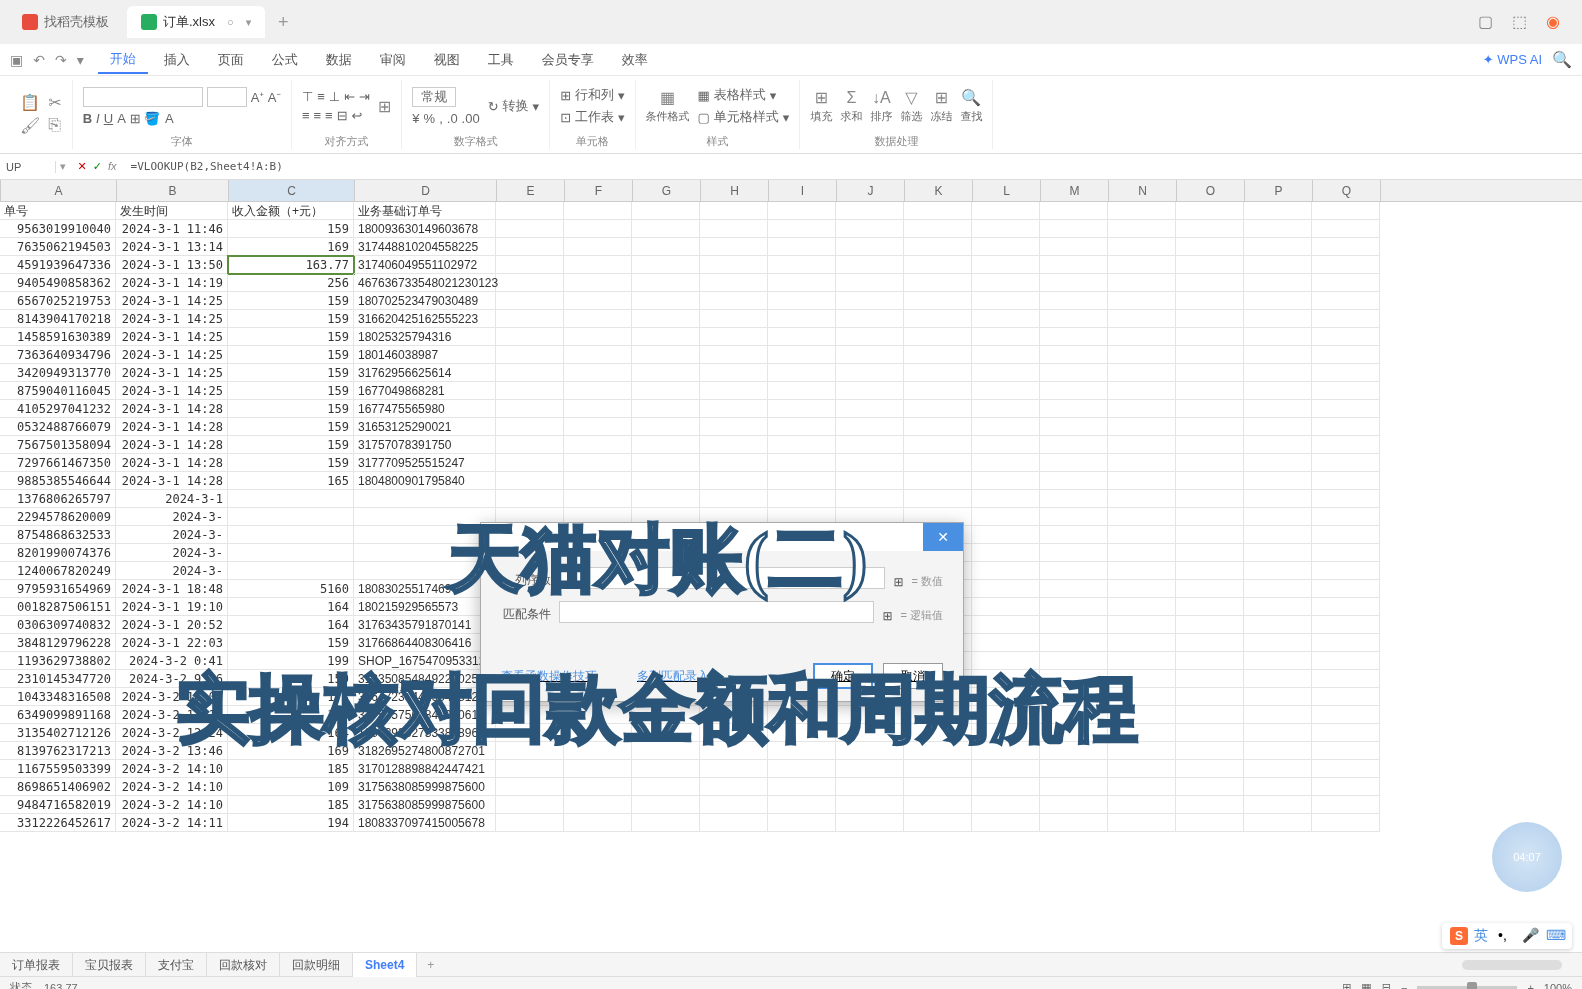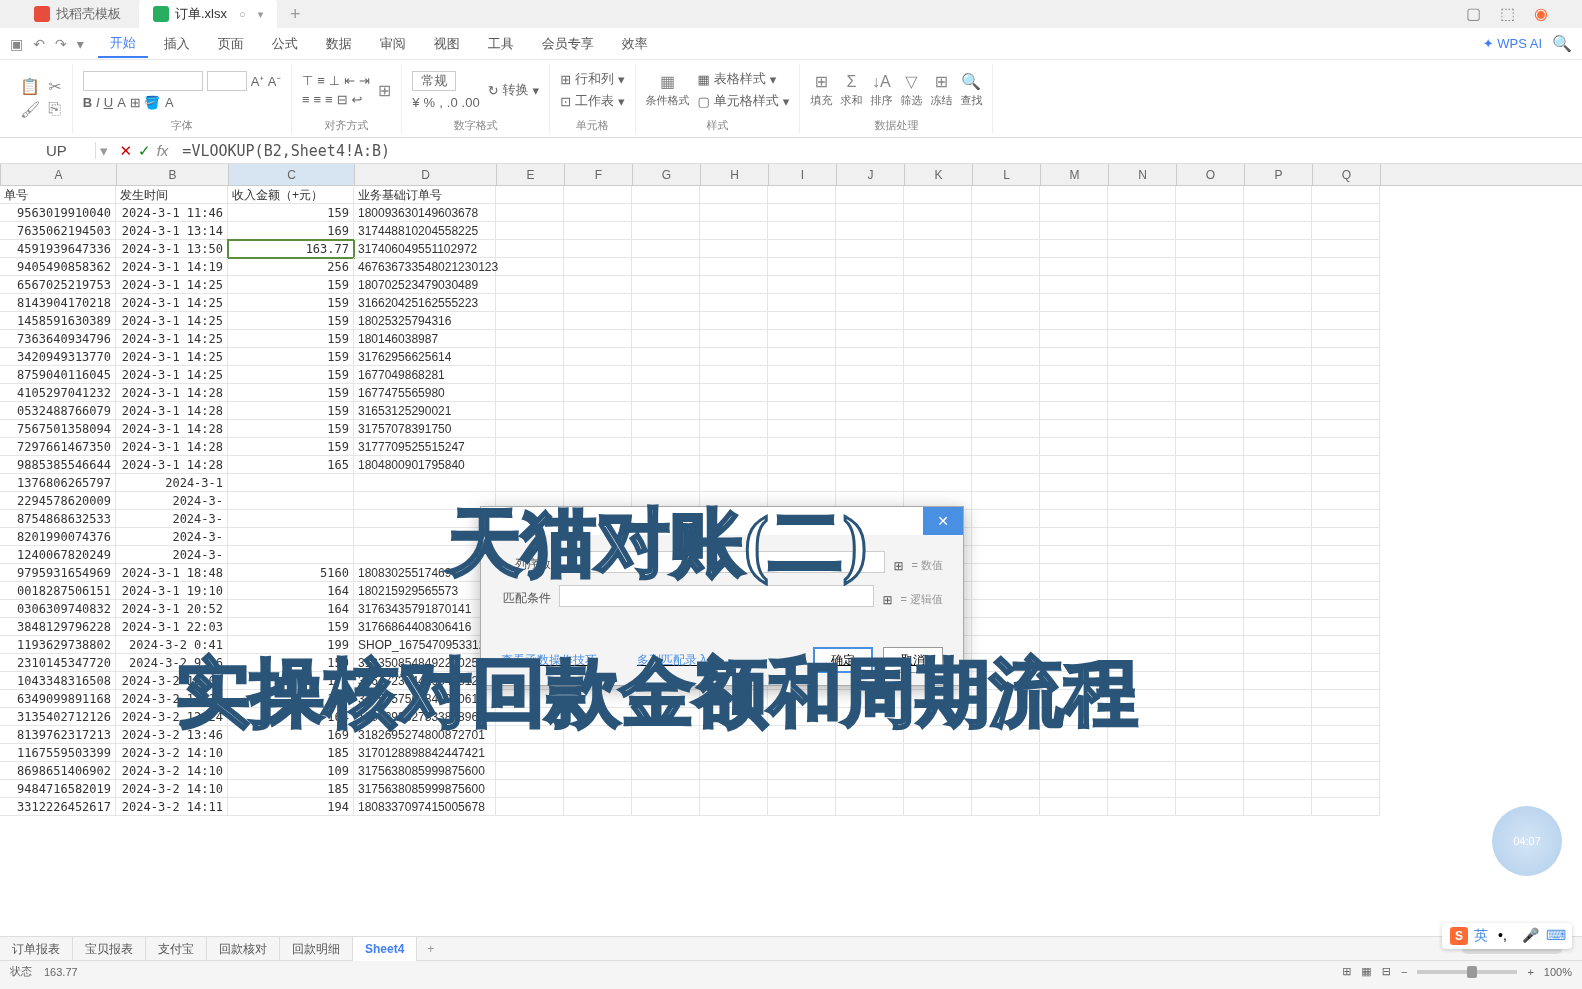--- a/index.html
+++ b/index.html
@@ -1,19 +1,19 @@
 <!DOCTYPE html>
 <html><head>
 <meta charset="utf-8">
 <style>
 * { margin: 0; padding: 0; box-sizing: border-box; font-family: "Microsoft YaHei", sans-serif; }
 body { background: #f5f5f5; width: 1582px; height: 989px; overflow: hidden; position: relative; }
 
 
-.tabs-bar { height: 28px; background: #f0f0f0; display: flex; align-items: center; padding: 0 20px; }
+.tabs-bar { height: 44px; background: #f0f0f0; display: flex; align-items: center; padding: 0 8px; }
 .tab { height: 32px; padding: 0 14px; display: flex; align-items: center; gap: 6px; font-size: 13px; color: #666; border-radius: 6px 6px 0 0; margin-right: 4px; }
 .tab.active { background: #fff; color: #333; }
 .tab-icon { width: 16px; height: 16px; display: inline-block; }
 .tab-icon.red { background: #e74c3c; border-radius: 3px; }
 .tab-icon.green { background: #27ae60; border-radius: 3px; }
 .tab-close { color: #999; font-size: 11px; margin-left: 6px; }
 .tab-add { width: 28px; height: 28px; display: flex; align-items: center; justify-content: center; color: #999; font-size: 18px; }
 .tabs-right { margin-left: auto; display: flex; gap: 14px; padding-right: 8px; }
 .tabs-right span { width: 20px; height: 20px; color: #888; font-size: 16px; }
 
@@ -30,21 +30,21 @@
 .ribbon-group { display: flex; flex-direction: column; padding: 0 10px; border-right: 1px solid #eee; }
 .ribbon-group-content { flex: 1; display: flex; align-items: center; gap: 8px; }
 .ribbon-group-label { font-size: 11px; color: #888; text-align: center; padding-top: 2px; }
 .ribbon-btn { color: #888; font-size: 14px; display: flex; flex-direction: column; align-items: center; gap: 2px; }
 .ribbon-btn-label { font-size: 11px; color: #666; }
 .ribbon-icon { font-size: 16px; color: #888; }
 .ribbon-small { display: flex; flex-direction: column; gap: 4px; font-size: 13px; color: #666; }
 .ribbon-small-row { display: flex; align-items: center; gap: 4px; white-space: nowrap; }
 
 
-.formula-bar { height: 26px; background: #fff; display: flex; align-items: center; border-bottom: 1px solid #ddd; font-size: 15px; padding-left: 40px; }
+.formula-bar { height: 26px; background: #fff; display: flex; align-items: center; border-bottom: 1px solid #ddd; font-size: 11px; }
 .name-box { width: 56px; padding: 0 6px; border-right: 1px solid #ddd; color: #555; }
 .formula-btns { display: flex; gap: 6px; padding: 0 8px; color: #888; }
 .formula-input { flex: 1; padding: 0 6px; color: #555; font-family: Consolas, monospace; }
 
 
 .grid-container { position: relative; background: #fff; height: 772px; overflow: hidden; }
 .col-headers { height: 22px; display: flex; background: #f0f0f0; border-bottom: 1px solid #ccc; position: sticky; top: 0; }
 .corner { width: 0px; border-right: 1px solid #ccc; background: #f0f0f0; }
 .col-header { border-right: 1px solid #ccc; text-align: center; font-size: 12px; color: #666; line-height: 22px; }
 .col-header.sel { background: #d7e4f2; }

